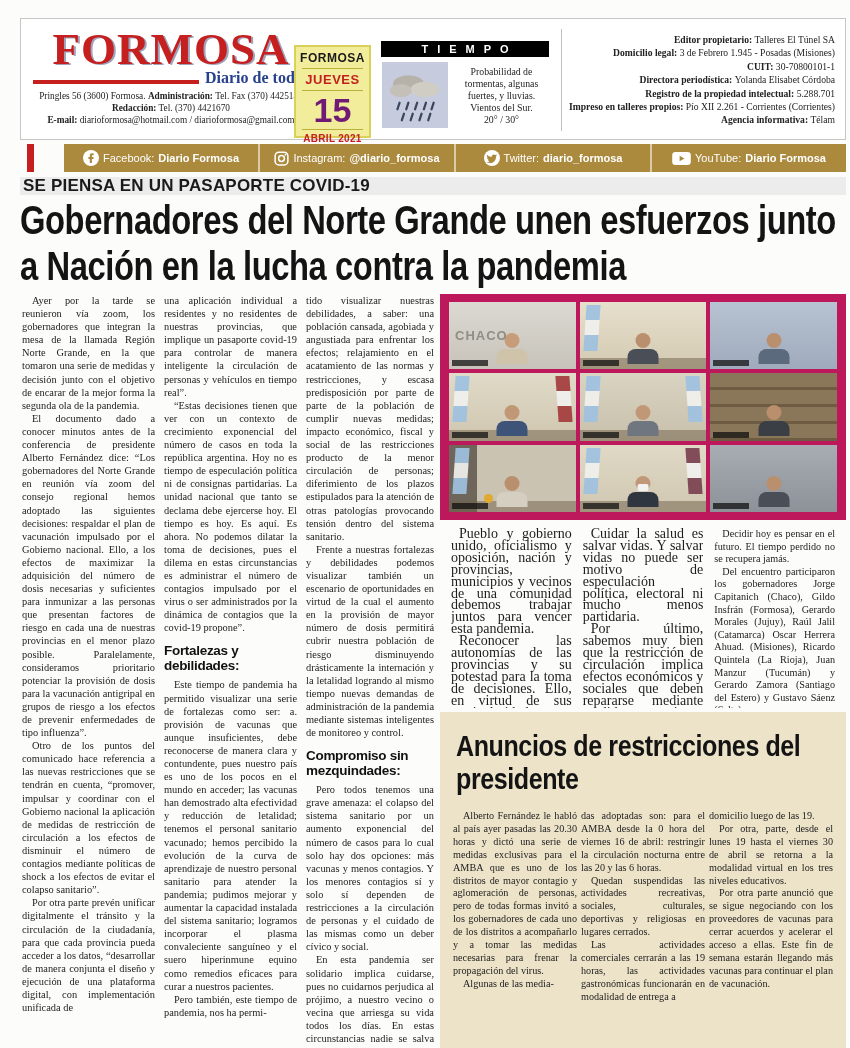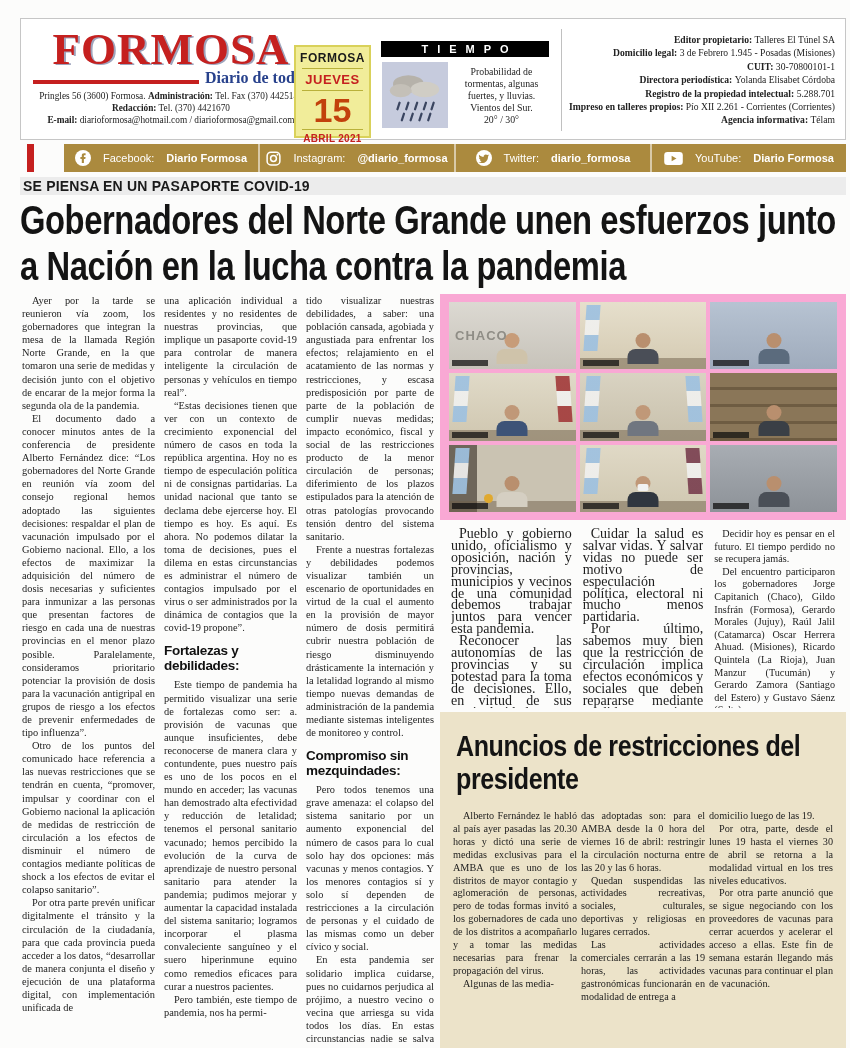--- a/index.html
+++ b/index.html
@@ -18,67 +18,67 @@
   .tagline { font-weight:bold; font-size:16px; color:#27418c; margin-left:6px; white-space:nowrap; }
   .addr { text-align:center; font-size:9.3px; line-height:12px; color:#222; margin-top:3px; }
   .addr b { font-weight:bold; }
 
   .datebox { position:absolute; left:273px; top:26px; width:77px; height:93px;
              background:#f1ed9a; border:2px solid #d9d15a; text-align:center;
              font-family:"Liberation Sans", sans-serif; }
   .datebox .place { font-weight:bold; font-size:12px; color:#1a1a1a; padding-top:4px; letter-spacing:.5px;}
   .datebox .sep { height:1px; background:#b9b13a; margin:3px 6px; }
   .datebox .day { font-weight:bold; font-size:13px; color:#c5201f; letter-spacing:.5px; }
-  .datebox .num { font-weight:bold; font-size:34px; line-height:32px; color:#c2410c; }
+  .datebox .num { font-weight:bold; font-size:34px; line-height:32px; color:#701a75; }
   .datebox .my  { font-weight:bold; font-size:10px; color:#c5201f; letter-spacing:.3px; }
 
   .weather { position:absolute; left:360px; top:22px; width:168px; }
   .weather-title { background:#000; color:#fff; text-align:center; font-family:"Liberation Sans",sans-serif;
                    font-weight:bold; font-size:11px; letter-spacing:9px; padding:2px 0 2px 9px; }
   .weather-body { display:flex; margin-top:5px; gap:5px; }
   .weather-icon { width:68px; height:66px; flex:none; }
   .weather-text { font-size:9.8px; line-height:12px; text-align:center; padding-top:4px; }
 
   .vdiv { position:absolute; left:540px; top:10px; width:1px; height:102px; background:#c0c0c0; }
 
   .publisher { position:absolute; right:10px; top:14px; width:288px; text-align:right;
                font-size:9.6px; line-height:13.4px; color:#222; }
   .pub-line b { font-weight:bold; }
 
   
   .social { position:absolute; left:64px; top:144px; width:782px; height:28px; background:#ab8a3e;
             display:flex; align-items:stretch; font-family:"Liberation Sans",sans-serif; color:#fff; }
-  .social-seg { flex:1; display:flex; align-items:center; justify-content:center; gap:12px;
+  .social-seg { flex:1; display:flex; align-items:center; justify-content:center; gap:4px;
                 border-left:2px solid rgba(255,255,255,.55); font-size:11px; white-space:nowrap; cursor:pointer; }
   .social-seg:first-child { border-left:none; }
   .social-seg b { font-weight:bold; }
   .social-seg svg { display:block; }
   .red-tab { position:absolute; left:27px; top:144px; width:7px; height:28px; background:#c5201f; }
 
   
   .kicker { position:absolute; left:20px; top:177px; width:826px; height:18px; background:#ececec;
-            font-family:"Liberation Sans",sans-serif; font-weight:bold; font-size:14px; line-height:18px;
+            font-family:"Liberation Sans",sans-serif; font-weight:bold; font-size:17px; line-height:18px;
             color:#1a1a1a; padding-left:3px; letter-spacing:.2px; }
   .headline { position:absolute; left:20px; top:197px; width:1010px;
               font-family:"Liberation Sans",sans-serif; font-weight:bold; font-size:40px; line-height:46px;
               color:#141414; letter-spacing:-.5px; transform:scaleX(.818); transform-origin:left top; }
 
   
   .para { text-align:justify; text-indent:10px; font-size:10.4px; line-height:13.1px; }
   .col { position:absolute; top:294px; height:752px; overflow:hidden; }
   .c1 { left:22px;  width:133px; }
   .c2 { left:164px; width:133px; }
   .c3 { left:306px; width:128px; }
   .cont-first .para:first-child { text-indent:0; }
   .subhead { font-family:"Liberation Sans",sans-serif; font-weight:bold; font-size:13.5px; line-height:15px;
              letter-spacing:-.3px; color:#111; margin:9px 0 5px; }
 
   
   .right-region { position:absolute; left:440px; top:294px; width:406px; height:754px; }
-  .photo { position:absolute; left:0; top:0; width:406px; height:226px; background:#f9a8d4;
+  .photo { position:absolute; left:0; top:0; width:406px; height:226px; background:#be185d;
            padding:8px 9px; display:grid; grid-template-columns:repeat(3,1fr);
            grid-template-rows:repeat(3,1fr); gap:4px; }
   .tile { position:relative; overflow:hidden; }
   .flag { position:absolute; top:3px; width:14px; height:46px; opacity:.92; }
   .fl { left:5px; transform:skewX(-4deg); }
   .fr { right:5px; transform:skewX(4deg); }
   .person { position:absolute; left:50%; bottom:5px; transform:translateX(-50%);
             display:flex; flex-direction:column; align-items:center; }
   .head { width:15px; height:15px; border-radius:50%; position:relative; }
   .mask { position:absolute; left:2px; bottom:0; width:11px; height:7px; background:#f2f2f2; border-radius:2px; }

